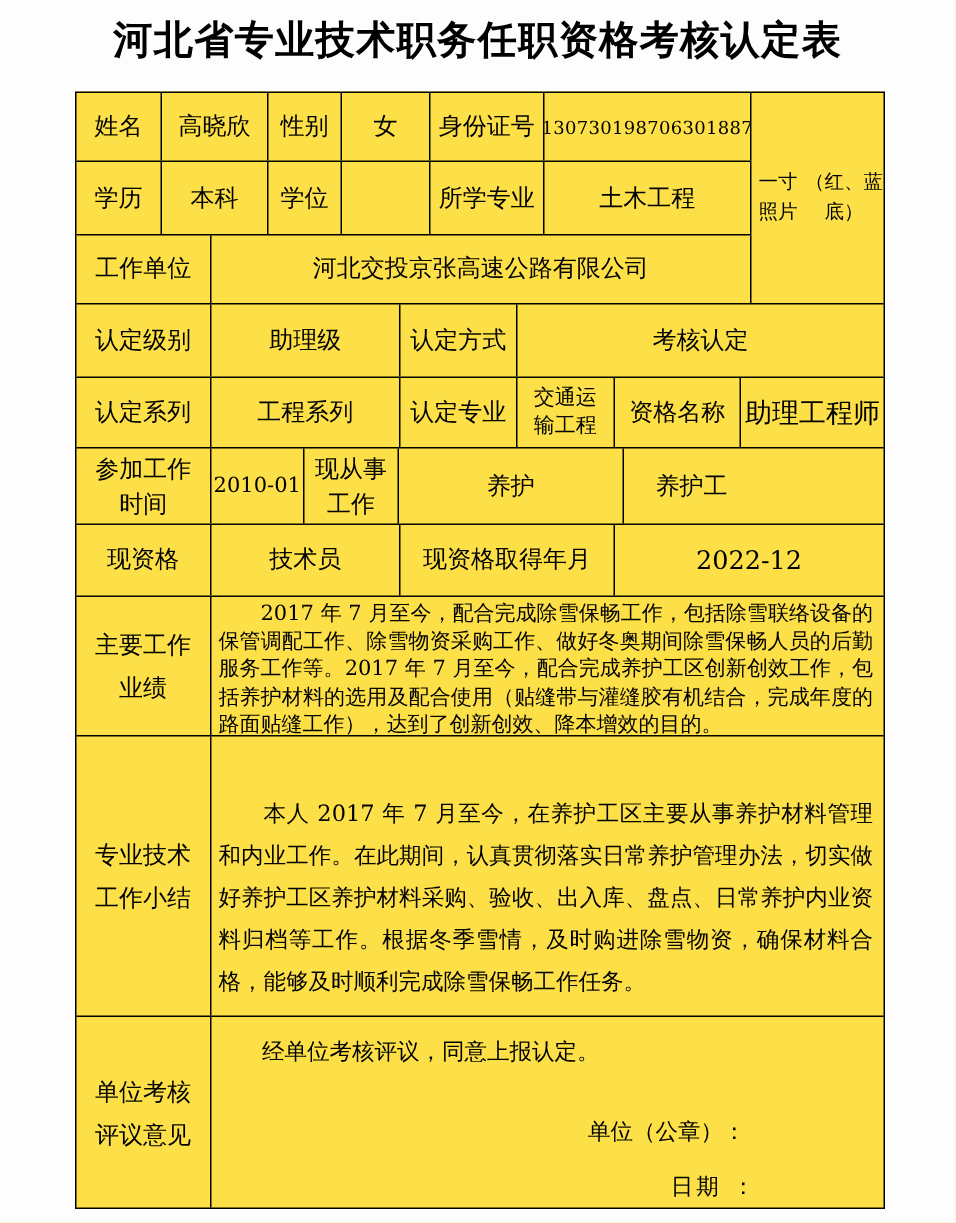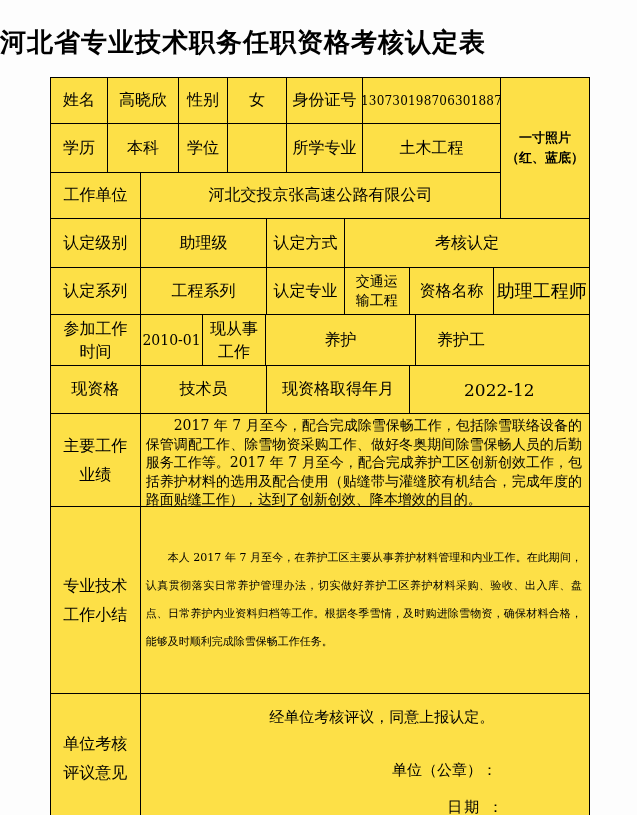--- a/index.html
+++ b/index.html
@@ -4,23 +4,24 @@
 <style>
   * { box-sizing: border-box; margin: 0; padding: 0; }
   html, body { width: 637px; background: #fdfdfd; }
   body {
     height: 815px;
     font-family: "DejaVu Serif", "Liberation Serif", serif;
     color: #000;
     overflow: hidden;
   }
   .title {
+    text-align: center;
     font-size: 26px;
     font-weight: bold;
-    padding-top: 25px;
+    padding-top: 9px;
     letter-spacing: 1px;
   }
   .form {
     width: 540px;
     margin: 17px 0 0 50px;
     border: 1px solid #000;
     background: #fde047;
   }
   .row { display: flex; border-bottom: 1px solid #000; }
   .rowgroup { display: flex; border-bottom: 1px solid #000; }
@@ -37,51 +38,50 @@
   .h46 { height: 46px; } .h49 { height: 49px; } .h45 { height: 45px; }
   .h47 { height: 47px; justify-content: space-between; } .h51 { height: 51px; } .h48 { height: 48px; }
   .h93 { height: 93px; } .h187 { height: 187px; }
   .h127 { height: 127px; border-bottom: none; }
   .w64 { display: inline-block; width: 64px; line-height: 23px; }
   .w64b { display: inline-block; width: 64px; line-height: 29px; }
   .w48 { display: inline-block; width: 48px; line-height: 23px; }
   .w44 { display: inline-block; width: 44px; font-size: 14px; line-height: 19px; }
   .photo-cell {
     width: 90px;
-    display: flex; flex-direction: column;
+    display: flex; flex-direction: row;
     align-items: center; justify-content: center;
     font-size: 13px; line-height: 20px;
-    text-align: left;
-    font-weight: bold;
+    text-align: center;
   }
   .num { font-size: 12px; letter-spacing: 0.2px; }
   .numv { font-size: 14px; }
   .text-cell {
     display: block;
     font-size: 14px;
     line-height: 18.6px;
     text-align: justify;
     padding: 2px 7px 0 5px;
   }
   .text-cell p { text-indent: 2em; }
   .summary-cell {
     display: block;
-    font-size: 11px;
+    font-size: 15px;
     line-height: 28px;
     text-align: justify;
     padding: 37px 7px 0 5px;
   }
   .summary-cell p { text-indent: 2em; }
   .opinion-cell {
     display: block;
     font-size: 15px;
     line-height: 17px;
     padding-top: 15px;
   }
-  .opinion-cell .op { text-indent: 2em; text-align: center; padding-left: 4px; }
+  .opinion-cell .op { text-indent: 2em; text-align: left; padding-left: 4px; }
   .opinion-cell .seal { text-align: right; padding-right: 92px; margin-top: 36px; }
   .opinion-cell .date { text-align: right; padding-right: 84px; margin-top: 20px; letter-spacing: 2px; }
 </style>
 </head>
 <body>
 
 <div class="title">河北省专业技术职务任职资格考核认定表</div>
 
 <div class="form">
 

